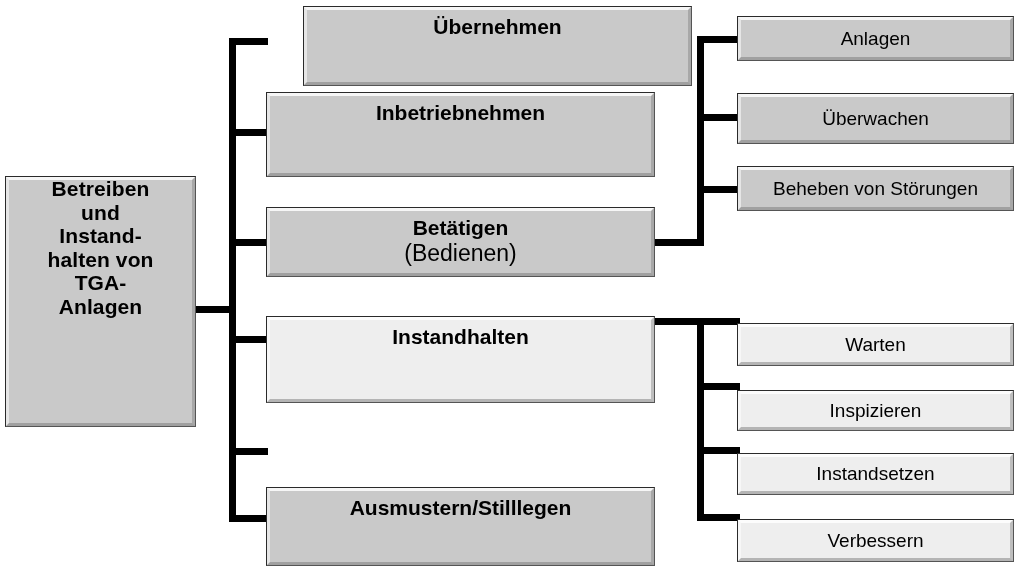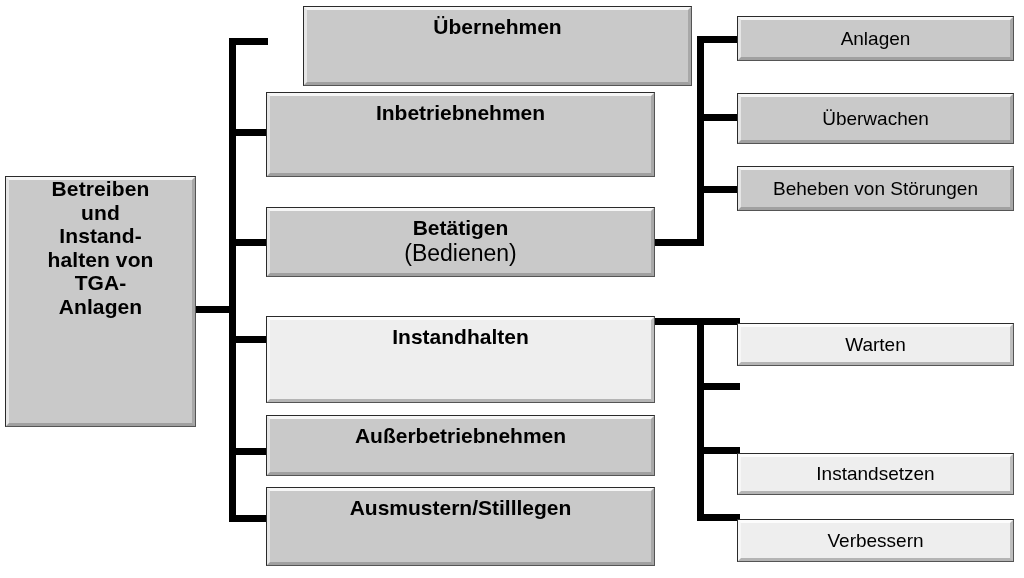--- a/index.html
+++ b/index.html
@@ -130,23 +130,20 @@
 
   <div class="node lvl1 fill-gray bold" style="left:266px; top:207px; width:389px; height:70px;">
     <span class="label">Betätigen</span>
     <span class="sub">(Bedienen)</span>
   </div>
 
   <div class="node lvl1 fill-light bold" style="left:266px; top:293px; width:389px; height:87px;">
     <span class="label">Instandhalten</span>
   </div>
 
-  <div class="node lvl1 fill-gray bold" style="left:266px; top:415px; width:389px; height:61px;">
-    <span class="label">Außerbetriebnehmen</span>
-  </div>
 
   <div class="node lvl1 fill-gray bold" style="left:266px; top:487px; width:389px; height:79px;">
     <span class="label">Ausmustern/Stilllegen</span>
   </div>
 
   <div class="node lvl2 fill-gray normal" style="left:737px; top:16px; width:277px; height:45px;">
     <span class="label">Anlagen</span>
   </div>
 
   <div class="node lvl2 fill-gray normal" style="left:737px; top:93px; width:277px; height:51px;">
@@ -154,20 +151,23 @@
   </div>
 
   <div class="node lvl2 fill-gray normal" style="left:737px; top:166px; width:277px; height:45px;">
     <span class="label">Beheben von Störungen</span>
   </div>
 
   <div class="node lvl2 fill-light normal" style="left:737px; top:300px; width:277px; height:43px;">
     <span class="label">Warten</span>
   </div>
 
+  <div class="node lvl2 fill-light normal" style="left:737px; top:367px; width:277px; height:41px;">
+    <span class="label">Inspizieren</span>
+  </div>
 
   <div class="node lvl2 fill-light normal" style="left:737px; top:430px; width:277px; height:42px;">
     <span class="label">Instandsetzen</span>
   </div>
 
   <div class="node lvl2 fill-light normal" style="left:737px; top:496px; width:277px; height:43px;">
     <span class="label">Verbessern</span>
   </div>
 
 </div>

